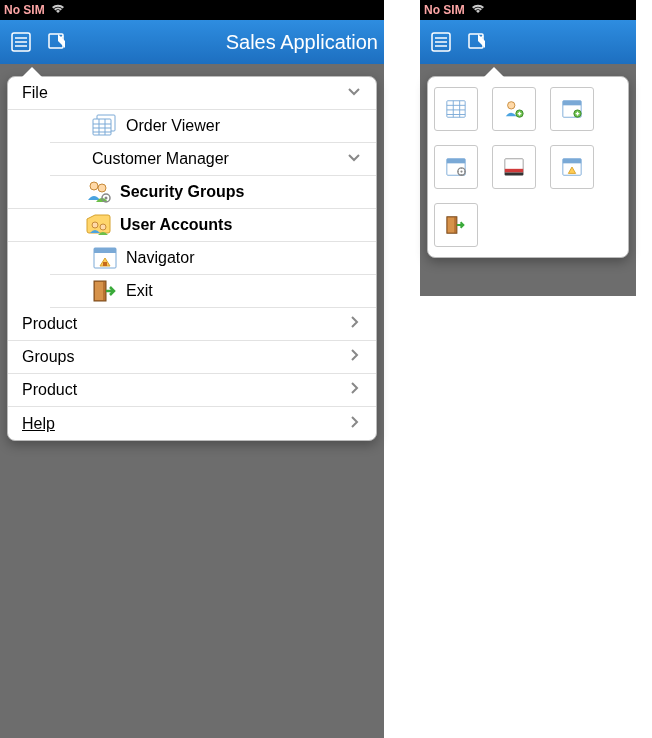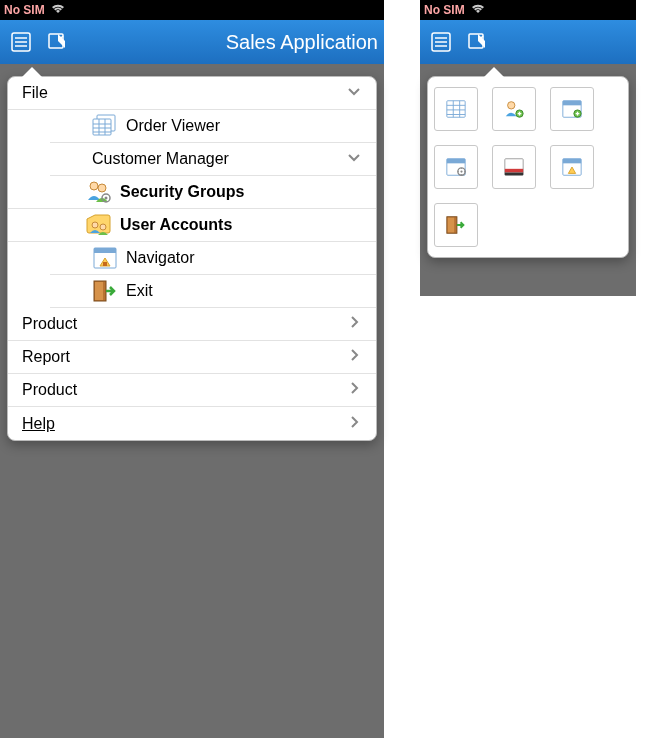--- a/index.html
+++ b/index.html
@@ -229,21 +229,21 @@
     </div>
     <div class="menu-row">
       <span>Product</span>
       <span class="chev">
         <svg width="16" height="16" viewBox="0 0 16 16">
             <path d="M6 3 L11 8 L6 13" fill="none" stroke="#888" stroke-width="2"></path>
           </svg>
       </span>
     </div>
     <div class="menu-row">
-      <span>Report</span>
+      <span>Groups</span>
       <span class="chev">
         <svg width="16" height="16" viewBox="0 0 16 16">
             <path d="M6 3 L11 8 L6 13" fill="none" stroke="#888" stroke-width="2"></path>
           </svg>
       </span>
     </div>
     <div class="menu-row">
       <span>Product</span>
       <span class="chev">
         <svg width="16" height="16" viewBox="0 0 16 16">

